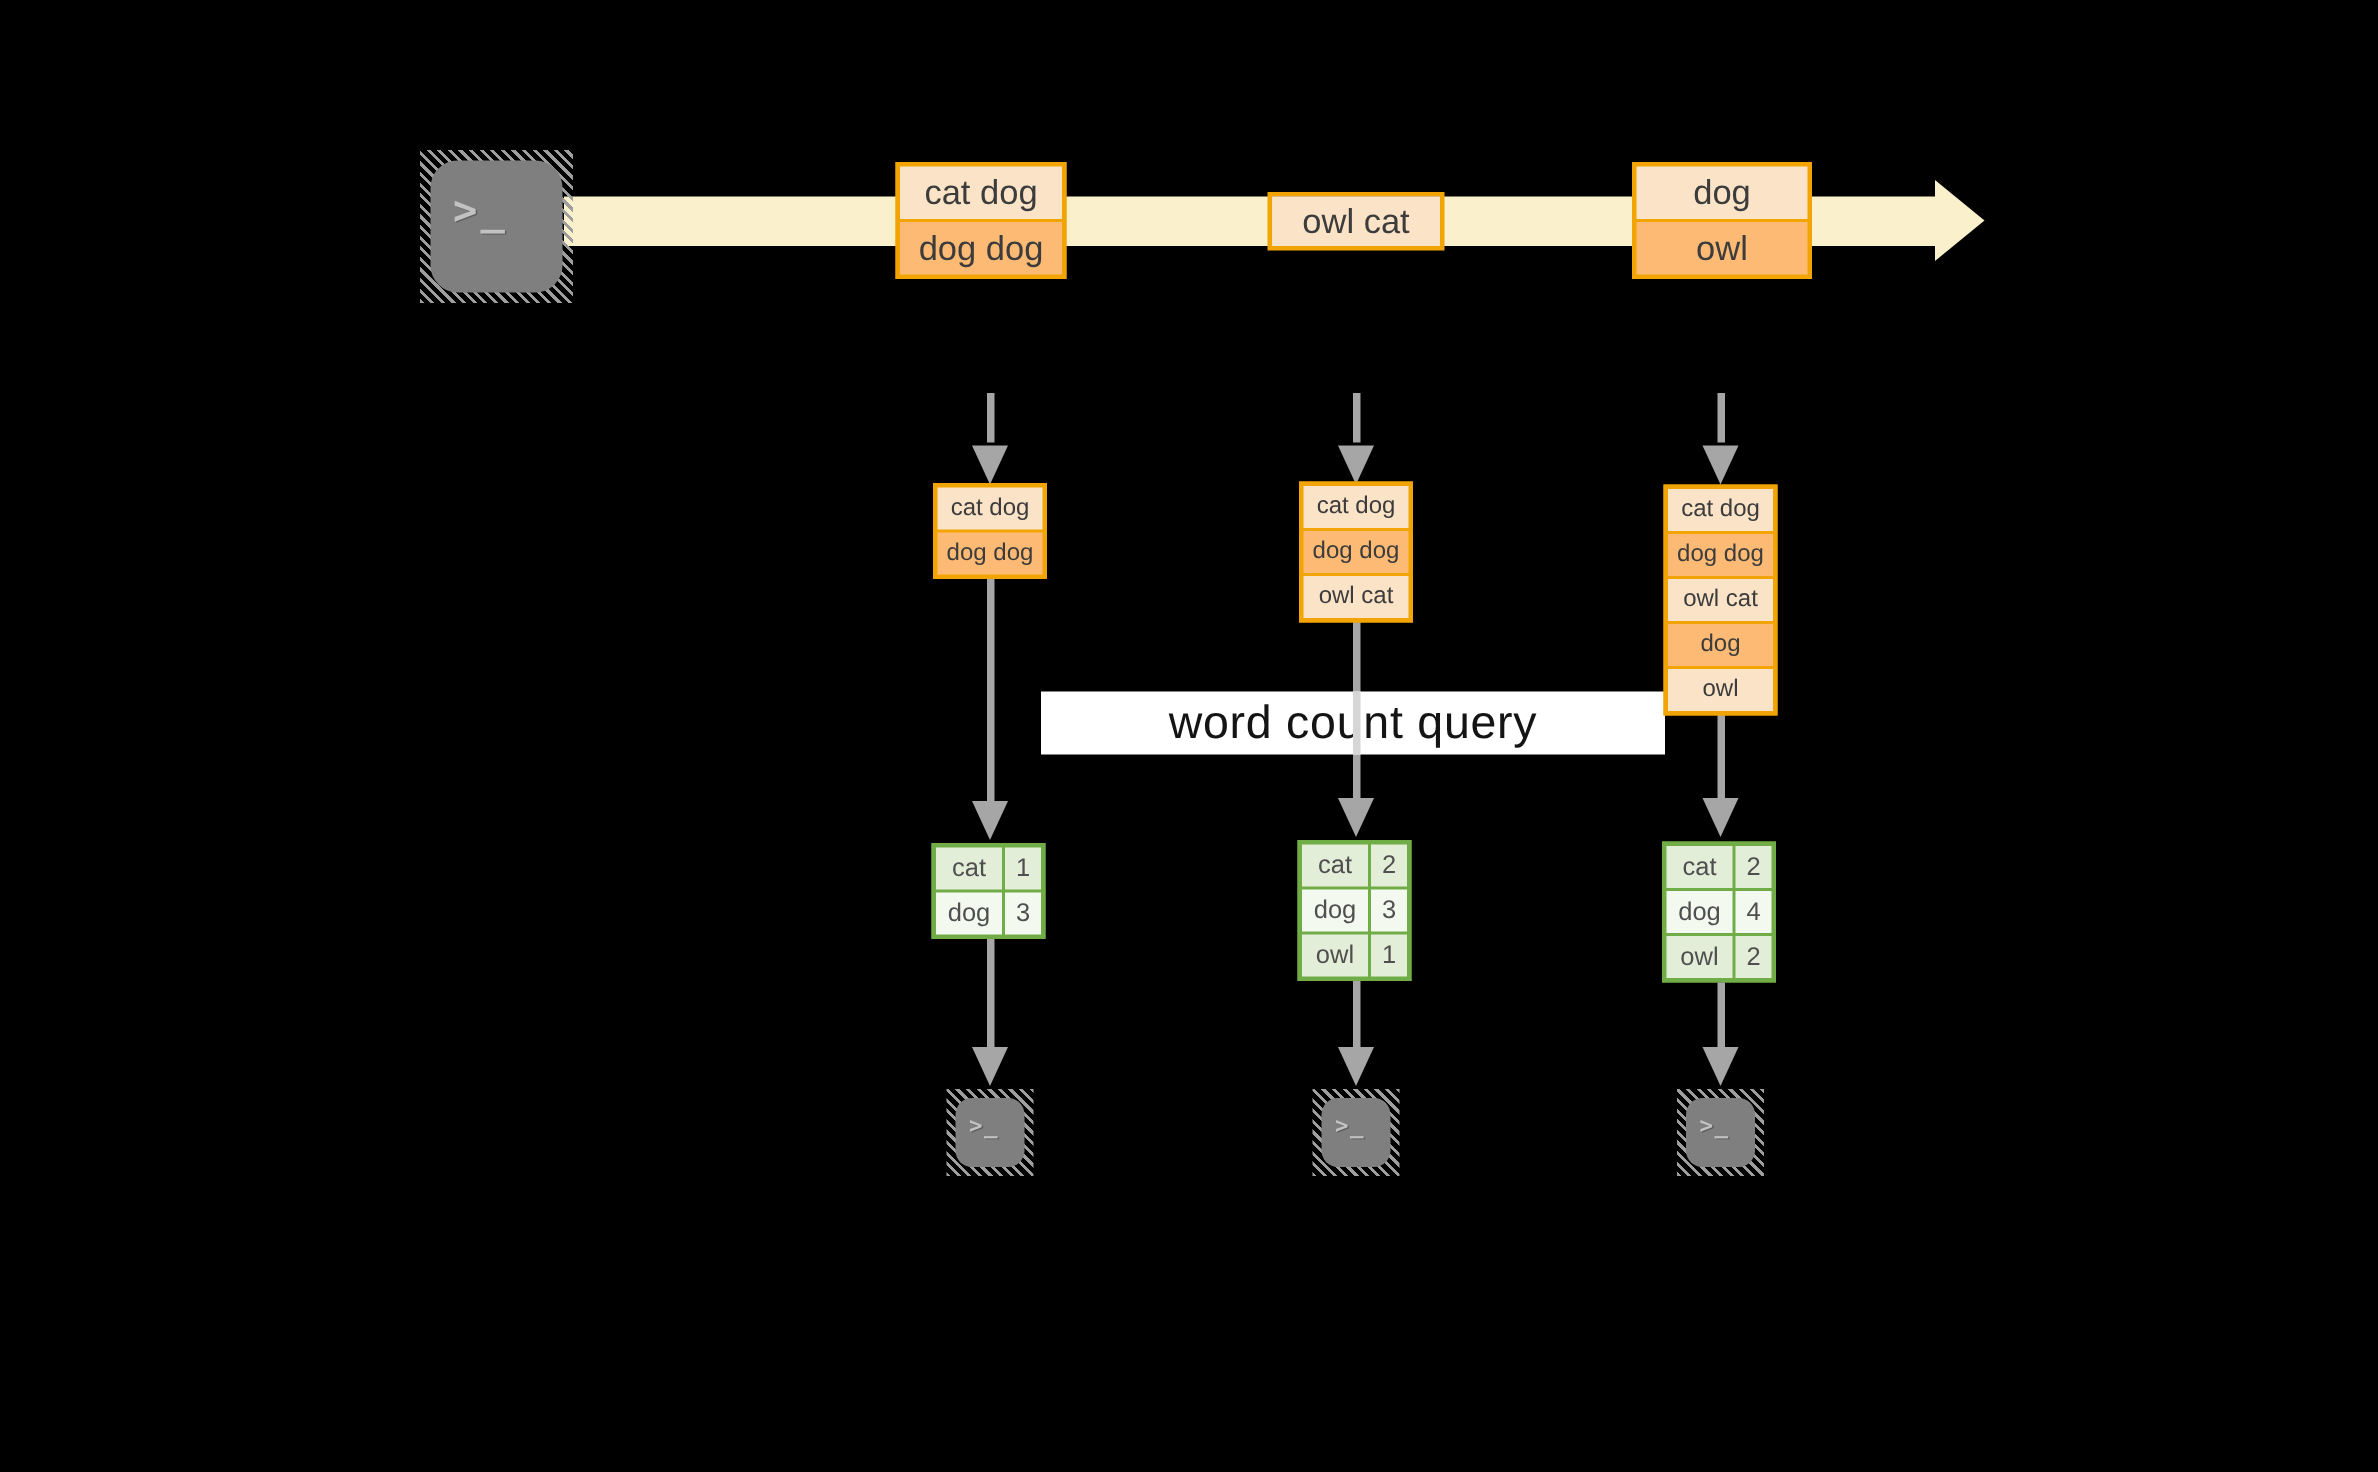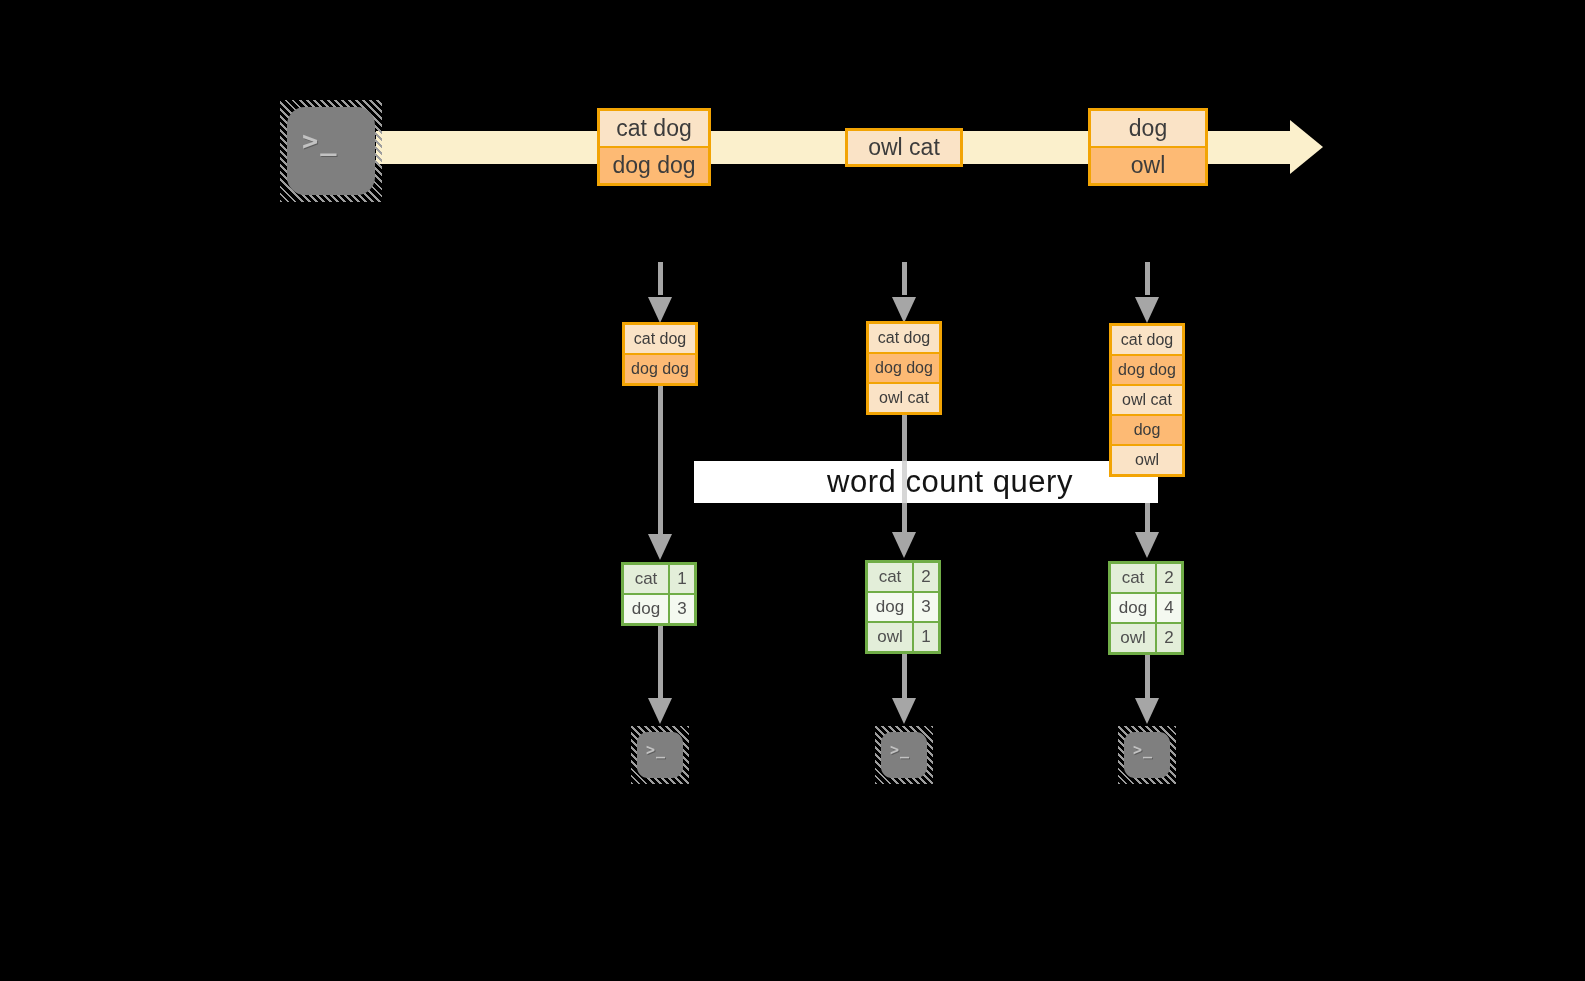--- a/index.html
+++ b/index.html
@@ -47,21 +47,21 @@
   .fill-g1 { background:#E3EED9; }
   .fill-g2 { background:#F4F9F0; }
 
   
   .vline { width:5px; background:#A6A6A6; z-index:1; }
   .head-down { width:0; height:0; border-left:12px solid transparent;
     border-right:12px solid transparent; border-top:26px solid #A6A6A6; z-index:1; }
 
   
   .query-band { left:694px; top:461px; width:416px; height:42px; background:#FFFFFF;
-    display:flex; align-items:center; justify-content:center; z-index:2;padding-left:48px; }
+    display:flex; align-items:center; justify-content:center; z-index:2; }
   .query-band span { font-size:31px; color:#141414; letter-spacing:0.5px; }
   .query-cross { left:902px; top:461px; width:5px; height:42px; background:#D6D6D6; z-index:3; }
 </style>
 </head>
 <body>
 
 <div class="stage">
 
   <div class="abs stream-band"></div>
   <div class="abs stream-head"></div>

